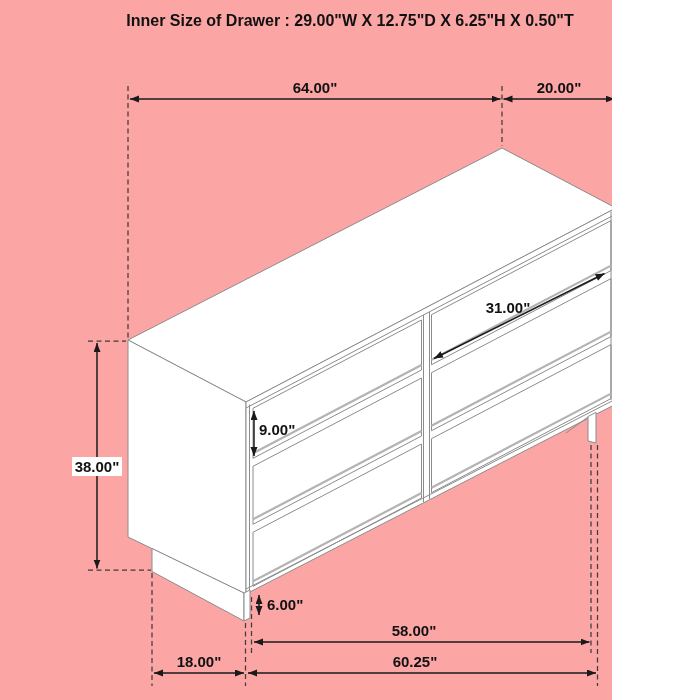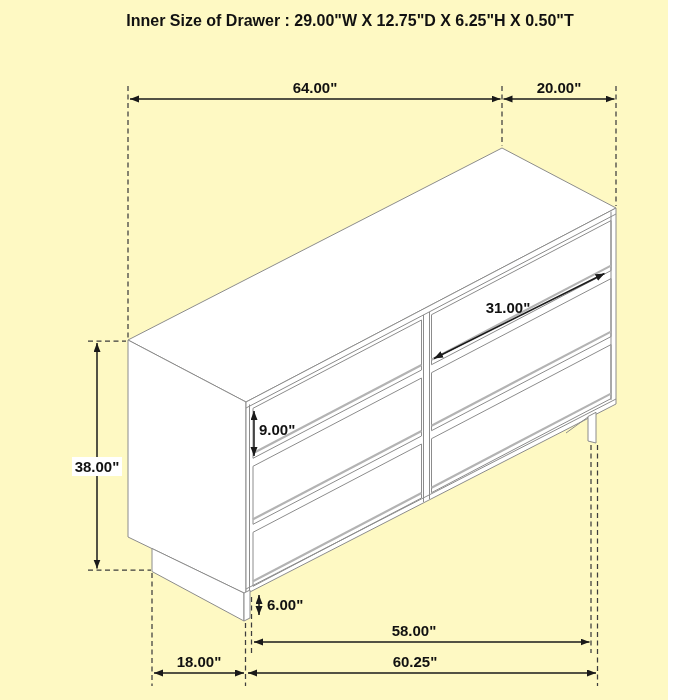--- a/index.html
+++ b/index.html
@@ -1,16 +1,16 @@
 <!DOCTYPE html>
 <html><head>
 <meta charset="utf-8">
 <style>
   html,body{margin:0;padding:0;background:#ffffff;}
-  .stage{width:668px;height:700px;position:relative;background:#fef9c3;overflow:hidden;}
+  .stage{width:612px;height:700px;position:relative;background:#fca5a5;overflow:hidden;}
   svg{display:block;}
   text{font-family:"Liberation Sans", sans-serif;font-weight:bold;fill:#111111;}
   .title-text{font-size:16px;}
   .dim-text{font-size:15px;}
   .furn{stroke:#8c8c8c;stroke-width:1;fill:none;}
   .furn-f{stroke:#8c8c8c;stroke-width:1;fill:#ffffff;}
   .sheen{stroke:#b3b3b3;stroke-width:2.2;fill:none;}
   .dim{stroke:#1a1a1a;stroke-width:1.5;fill:none;}
   .ext{stroke:#3d3d3d;stroke-width:1.25;fill:none;stroke-dasharray:5 3.5;}
 </style>

